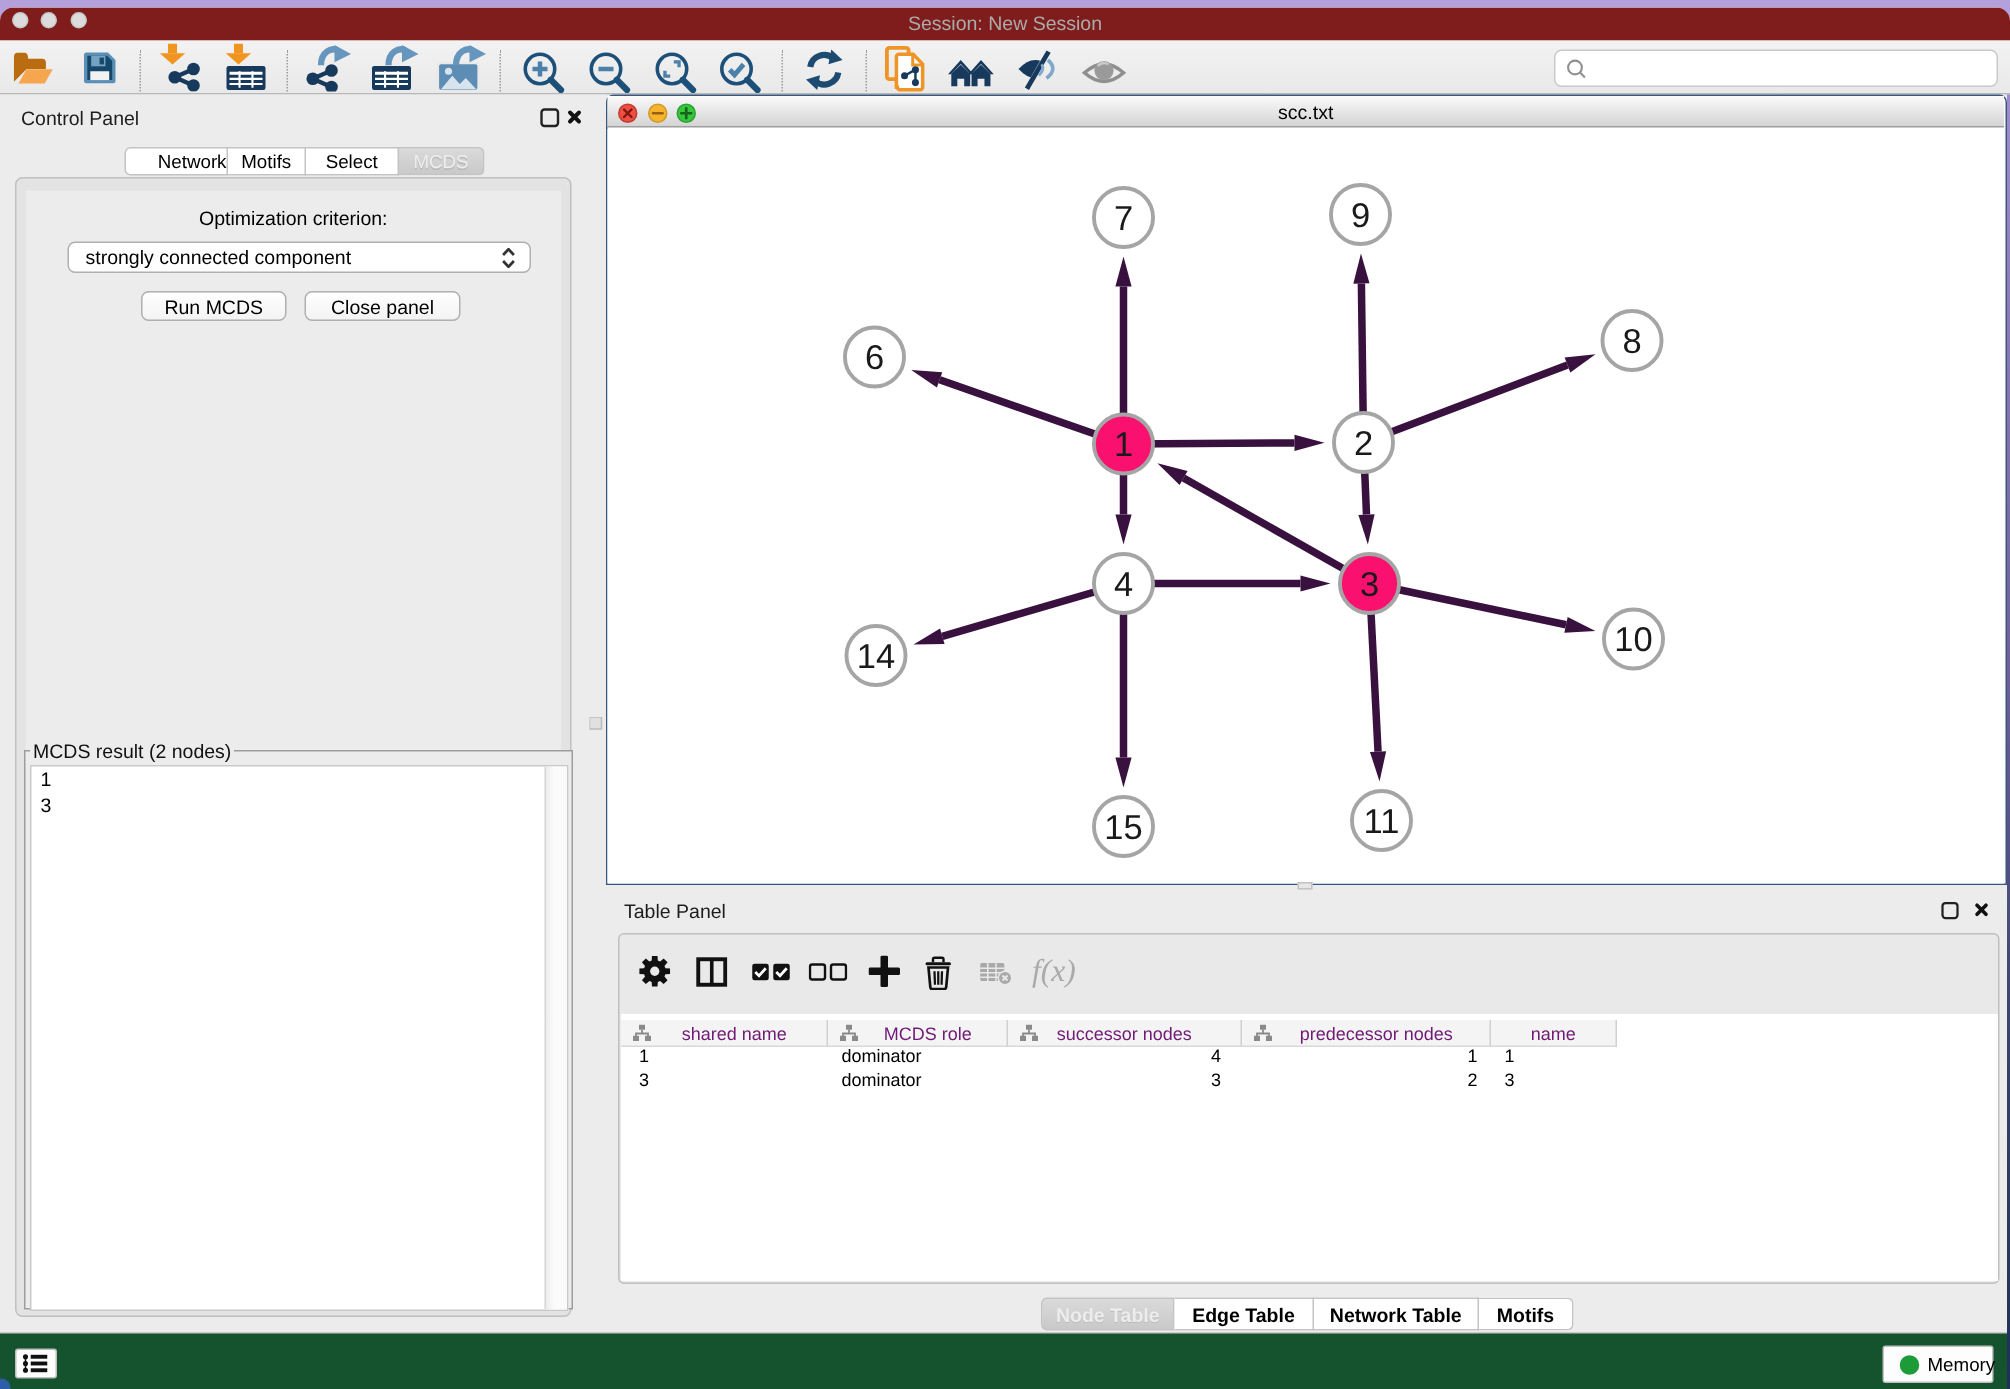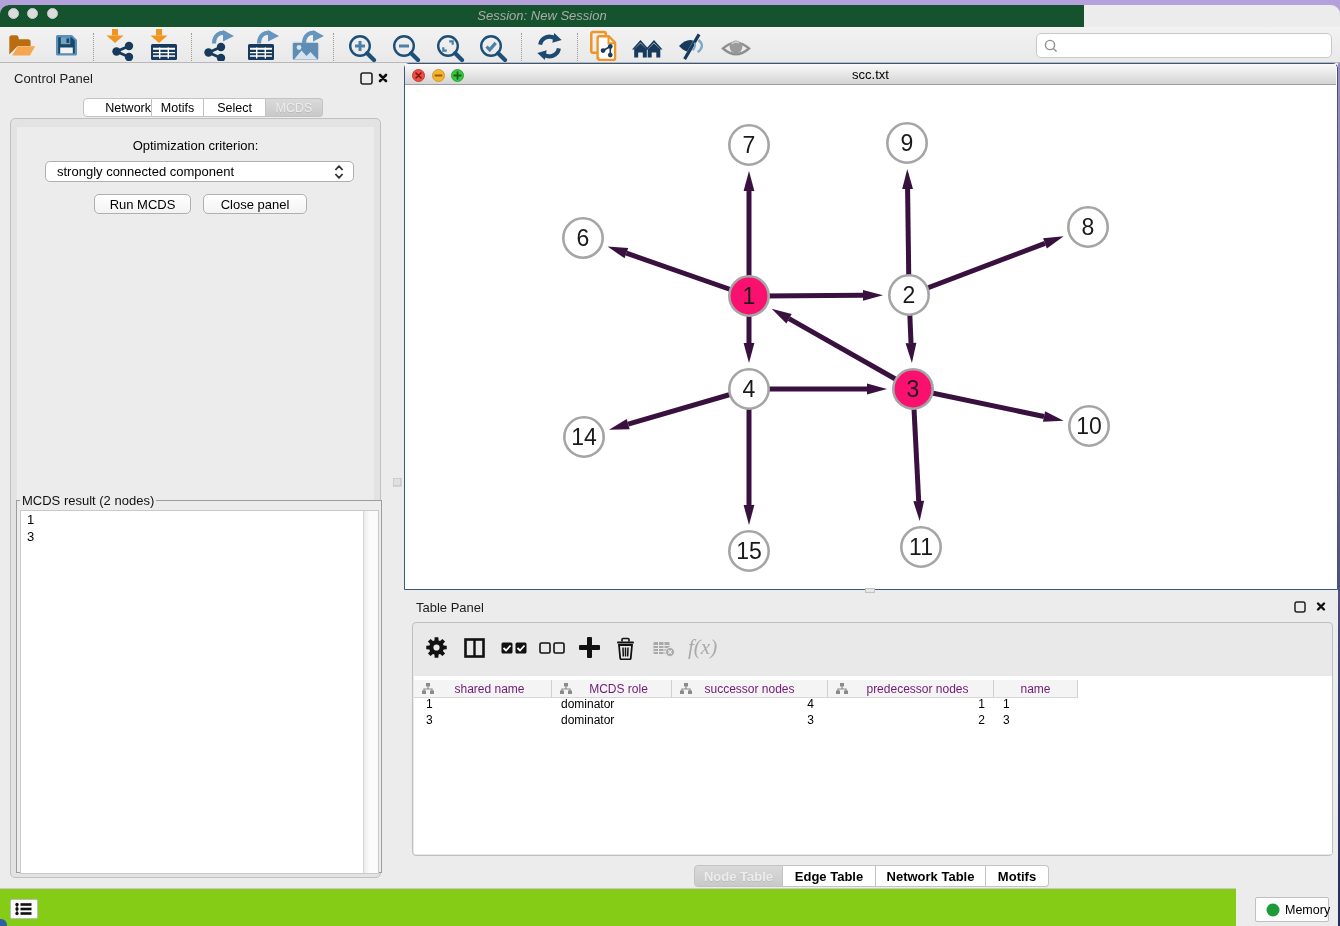--- a/index.html
+++ b/index.html
@@ -2,21 +2,21 @@
 <html><head>
 <meta charset="utf-8">
 <style>
 * { margin:0; padding:0; box-sizing:border-box; }
 html,body { width:1340px; height:926px; overflow:hidden; }
 body { background:#b4a0da; font-family:"Liberation Sans", sans-serif; position:relative; }
 .abs { position:absolute; }
 #win { position:absolute; left:0; top:5px; width:1340px; height:921px;
   background:#ececec; border-radius:9px 9px 0 0; overflow:hidden; }
 
-#titlebar { position:absolute; left:0; top:0; width:1084px; height:22px; background:#14532d;font-style:italic; }
+#titlebar { position:absolute; left:0; top:0; width:1340px; height:22px; background:#7f1d1d; }
 #titlebar .t { position:absolute; left:0; top:3px; width:100%; text-align:center;
   font-size:13px; color:#ababab; }
 .tl { position:absolute; top:3px; width:11px; height:11px; border-radius:50%;
   background:#dcdcdc; border:1px solid #c8c8c8; }
 
 #toolbar { position:absolute; left:0; top:22px; width:1340px; height:36px;
   background:linear-gradient(#f2f2f2,#e9e9e9); border-bottom:1px solid #b8b8b8; overflow:hidden; }
 .tsep { position:absolute; top:6px; height:28px; width:0;
   border-left:1px dotted #9a9a9a; }
 #search { position:absolute; left:1036px; top:6px; width:296px; height:25px;
@@ -61,22 +61,22 @@
 #tpanel .hdr { position:absolute; left:12px; top:5px; font-size:13px; color:#1d1d1d; }
 #tbox { position:absolute; left:8px; top:27px; width:921px; height:234px;
   background:#e9e9e9; border:1px solid #bfbfbf; border-radius:4px; }
 #tgrid { position:absolute; left:1px; top:53px; width:918px; height:178px; background:#fff; }
 .th { position:absolute; top:4px; height:18px; background:#f4f4f4; border-right:1px solid #d0d0d0; border-bottom:1px solid #d8d8d8;
   font-size:12px; color:#701a75; text-align:center; line-height:18px; }
 .td { position:absolute; font-size:12px; color:#000; height:16px; line-height:16px; }
 .btab { height:22px; font-size:13px; font-weight:700; color:#000; background:#fff;
   border:1px solid #c3c3c3; border-left:none; text-align:center; line-height:21px; }
 
-#statusbar { position:absolute; left:0; top:883px; width:1236px; height:38px;
-  background:#84cc16; border-top:1px solid #c9c9c9; }
+#statusbar { position:absolute; left:0; top:883px; width:1340px; height:38px;
+  background:#14532d; border-top:1px solid #c9c9c9; }
 #listbtn { position:absolute; left:10px; top:10px; width:28px; height:20px;
   background:#fdfdfd; border:1px solid #bdbdbd; border-radius:2px; }
 #membtn { position:absolute; left:1255px; top:8px; width:74px; height:25px;
   background:#fdfdfd; border:1px solid #c0c0c0; border-radius:2px; font-size:13px; color:#000; }
 </style>
 </head>
 <body>
 <div id="win">
   <div id="titlebar">
     <div class="t">Session: New Session</div>

